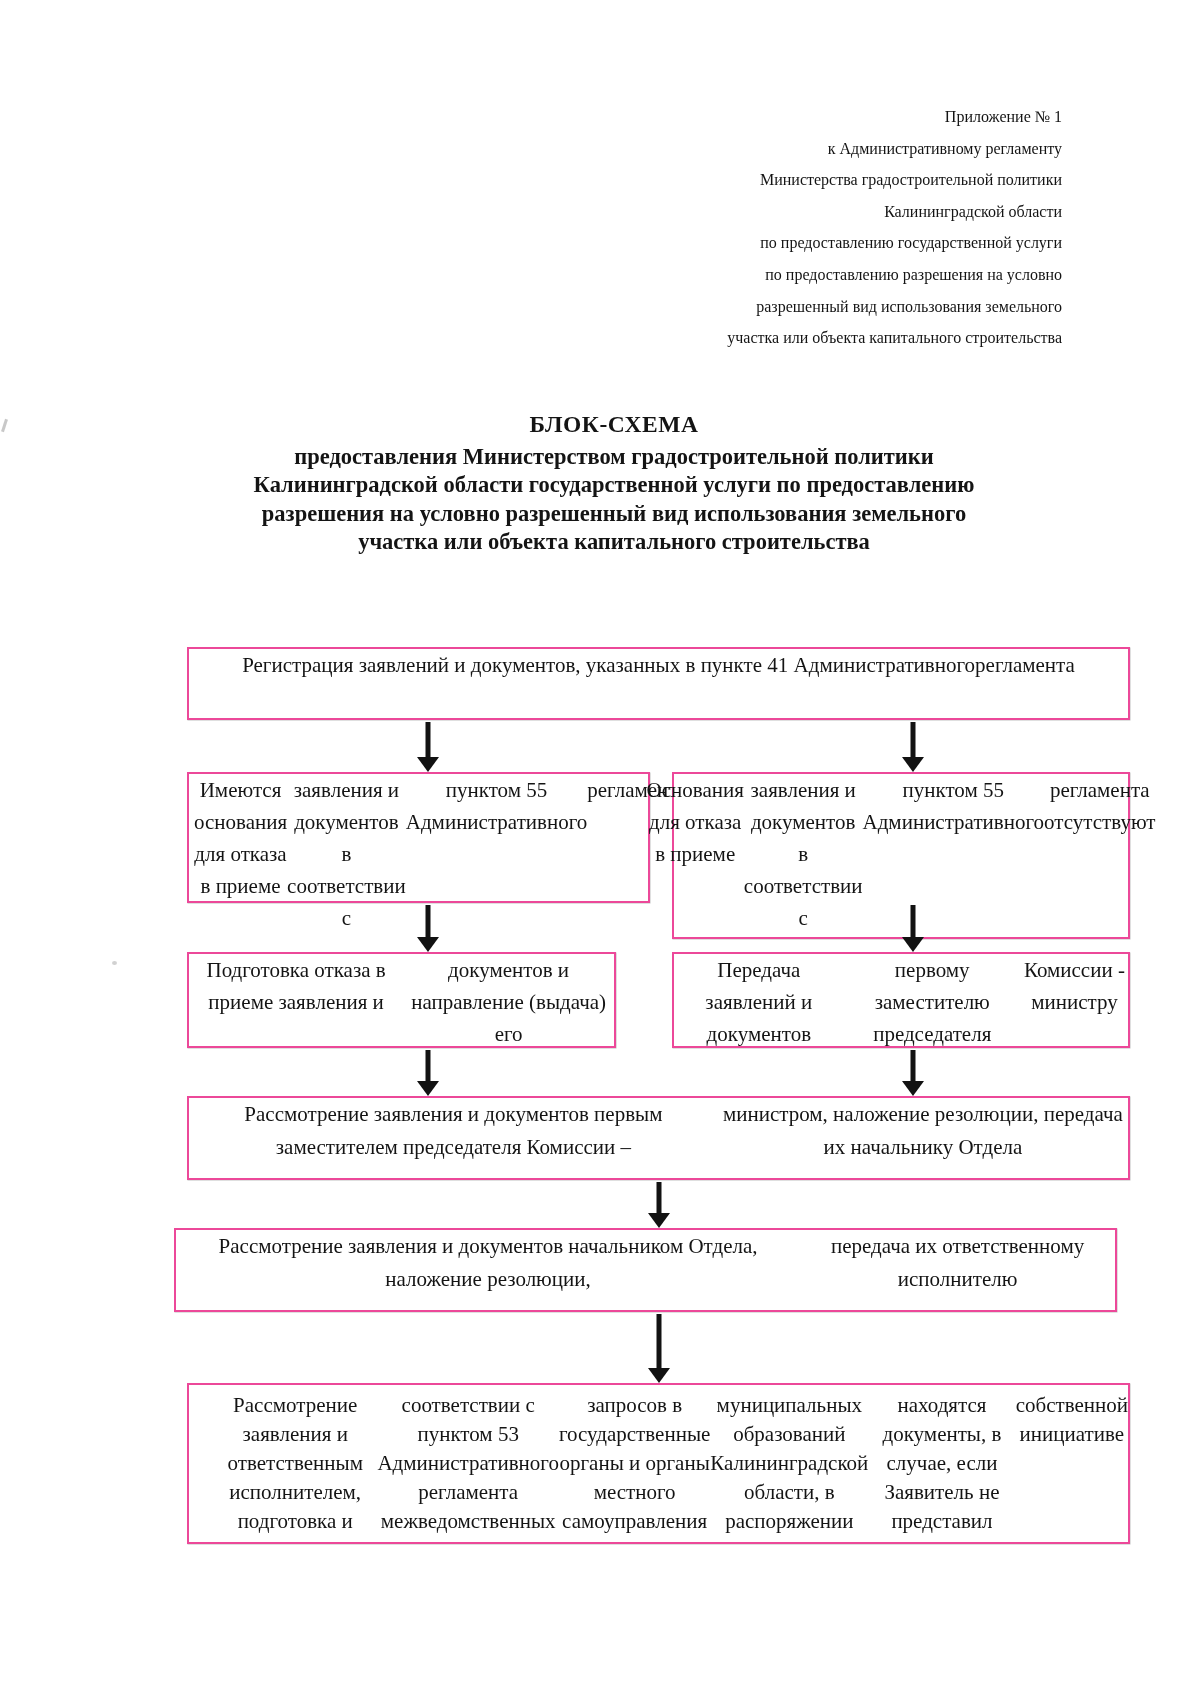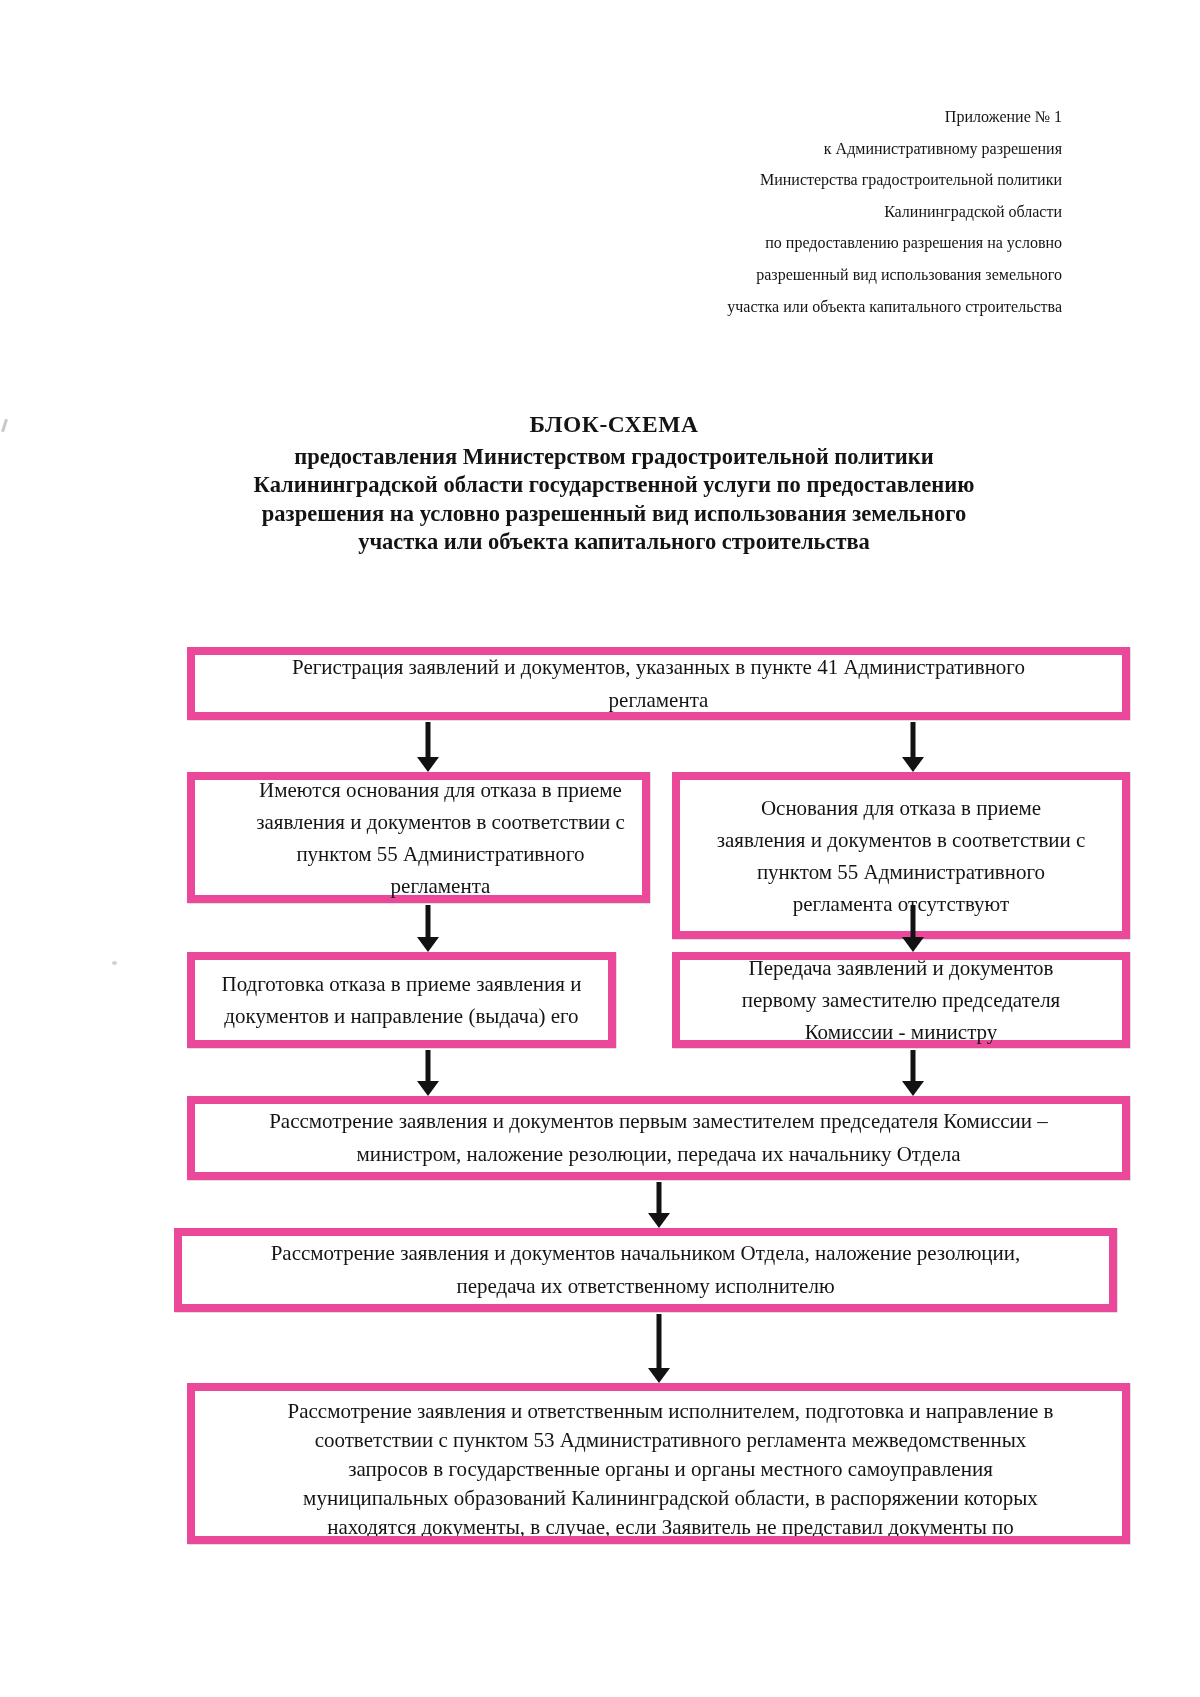--- a/index.html
+++ b/index.html
@@ -45,24 +45,24 @@
   }
   .doc-title-line {
     font-size: 22.5px;
     line-height: 28.4px;
   }
 
   
   .fbox {
     position: absolute;
     box-sizing: border-box;
-    border: 8px solid #ec4899;
+    border: 2px solid #ec4899;
     background: #fff;
     display: flex;
-    flex-direction: column;
+    flex-direction: row;
     justify-content: center;
     text-align: center;
     font-size: 21px;
     box-shadow: 0.5px 0.5px 0 rgba(70,70,70,0.35);
   }
   .fbox .fline { line-height: 32px; }
   .fbox-wide .fline { line-height: 33px; }
 
   #box-registration    { left:187px; top:647px;  width:943px; height:73px;  }
   #box-grounds-exist   { left:187px; top:772px;  width:463px; height:131px;padding-left:44px; }
@@ -119,23 +119,24 @@
 </head>
 <body>
 
 <div class="page">
 
   <div class="artifact artifact-1"></div>
   <div class="artifact artifact-2"></div>
 
   <div class="appendix-header">
     <div>Приложение № 1</div>
-    <div>к Административному разрешения</div>
+    <div>к Административному регламенту</div>
     <div>Министерства градостроительной политики</div>
     <div>Калининградской области</div>
+    <div>по предоставлению государственной услуги</div>
     <div>по предоставлению разрешения на условно</div>
     <div>разрешенный вид использования земельного</div>
     <div>участка или объекта капитального строительства</div>
   </div>
 
   <div class="doc-title">
     <div class="doc-title-heading">БЛОК-СХЕМА</div>
     <div class="doc-title-line">предоставления Министерством градостроительной политики</div>
     <div class="doc-title-line">Калининградской области государственной услуги по предоставлению</div>
     <div class="doc-title-line">разрешения на условно разрешенный вид использования земельного</div>

